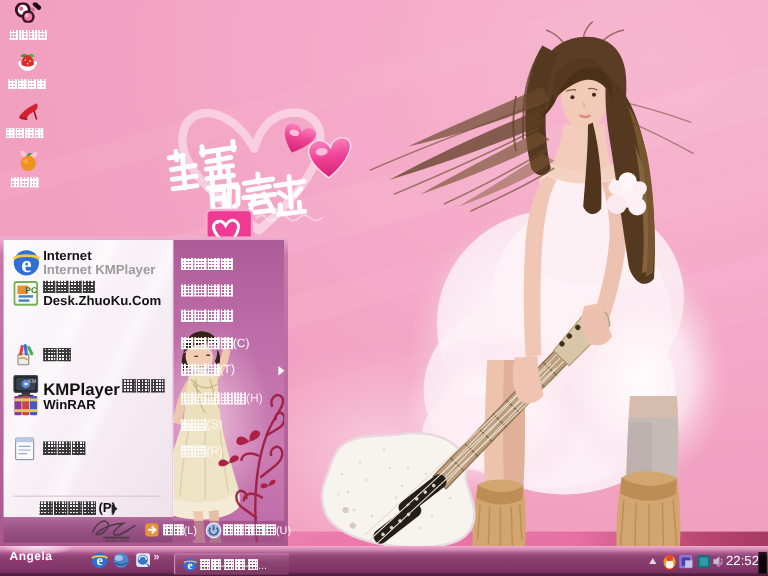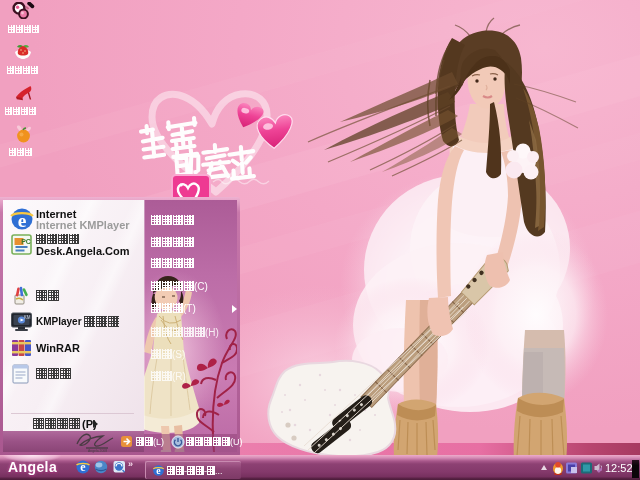--- a/index.html
+++ b/index.html
@@ -363,21 +363,21 @@
   </div>
   <div class="mi" style="top:33px">
    <svg class="abs" style="left:8px;top:1" width="21" height="21" viewBox="0 0 21 21">
           <rect x="1" y="1" width="19" height="19" rx="2" fill="#f4f8f2" stroke="#7ab05a" stroke-width="1.6"></rect>
           <rect x="3.5" y="4" width="9" height="7" fill="#e89030"></rect>
           <rect x="4.5" y="12" width="12" height="2" fill="#4a80c0"></rect>
           <rect x="4.5" y="15.5" width="9" height="2" fill="#4a80c0"></rect>
           <text x="15" y="10" font-size="7" fill="#3a7a2a" font-weight="bold" text-anchor="middle">PC</text>
         </svg>
    <div class="row abs" style="left:33px;top:1px"><span class="g gk" style="width:10px;height:10px;margin-right:1px"></span><span class="g gk" style="width:10px;height:10px;margin-right:1px"></span><span class="g gk" style="width:10px;height:10px;margin-right:1px"></span><span class="g gk" style="width:10px;height:10px"></span></div>
-   <div class="mtxt" style="top:12px">Desk.Angela.Com</div>
+   <div class="mtxt" style="top:12px">Desk.ZhuoKu.Com</div>
   </div>
   <div class="mi" style="top:85px">
    <svg class="abs" style="left:8px;top:1" width="20" height="20" viewBox="0 0 20 20">
           <rect x="4" y="9" width="9" height="9" rx="1" fill="#f0ede6" stroke="#8a8578" stroke-width="0.9"></rect>
           <rect x="5.5" y="1.5" width="2.6" height="9" rx="1.2" transform="rotate(12 7 6)" fill="#e04040"></rect>
           <rect x="9.2" y="0.8" width="2.6" height="9.6" rx="1.2" transform="rotate(-8 10 6)" fill="#4070d8"></rect>
           <rect x="12.8" y="2" width="2.6" height="8.4" rx="1.2" transform="rotate(-26 14 6)" fill="#46b050"></rect>
           <path d="M5 13 q4 -2 7 1" stroke="#c8b040" stroke-width="1.4" fill="none"></path>
         </svg>
    <div class="row abs" style="left:33px;top:5px"><span class="g gk" style="width:11px;height:11px;margin-right:1px"></span><span class="g gk" style="width:11px;height:11px"></span></div>
@@ -385,23 +385,23 @@
   <div class="mi" style="top:111px">
    <svg class="abs" style="left:8px;top:1" width="21" height="20" viewBox="0 0 21 20">
           <rect x="0.5" y="1" width="20" height="14" rx="1.5" fill="#20242c" stroke="#4a5058" stroke-width="1"></rect>
           <rect x="2.5" y="3" width="16" height="10" rx="1" fill="#3a4250"></rect>
           <circle cx="10.5" cy="8" r="3.6" fill="#5a88d8"></circle>
           <path d="M9.5 6.5 L13 8 L9.5 9.5 Z" fill="#fff"></path>
           <rect x="7" y="15" width="7" height="2" fill="#2a2e36"></rect>
           <rect x="4" y="17" width="13" height="2" rx="1" fill="#3a3e46"></rect>
           <text x="16" y="7" font-size="4.5" fill="#c8d0e0" text-anchor="middle">KM</text>
         </svg>
-   <div class="row abs" style="left:33px;top:5px"><span style="font-size:10px;font-weight:bold;color:#111;vertical-align:top;">KMPlayer</span><span class="g gk" style="width:11px;height:11px;margin:0 1px 0 2px"></span><span class="g gk" style="width:11px;height:11px;margin-right:1px"></span><span class="g gk" style="width:11px;height:11px"></span></div>
+   <div class="row abs" style="left:33px;top:5px"><span style="font-size:14px;font-weight:bold;color:#111;vertical-align:top;">KMPlayer</span><span class="g gk" style="width:11px;height:11px;margin:0 1px 0 2px"></span><span class="g gk" style="width:11px;height:11px;margin-right:1px"></span><span class="g gk" style="width:11px;height:11px"></span></div>
   </div>
-  <div class="mi" style="top:137px">
+  <div class="mi" style="top:127px">
    <svg class="abs" style="left:8px;top:1" width="21" height="20" viewBox="0 0 21 20">
           <rect x="1" y="2" width="6" height="16" rx="1" fill="#8a3a9a"></rect>
           <rect x="7.5" y="2" width="6" height="16" rx="1" fill="#c84848"></rect>
           <rect x="14" y="2" width="6" height="16" rx="1" fill="#4858c8"></rect>
           <rect x="1" y="4" width="19" height="2.4" fill="#e8c860"></rect>
           <rect x="1" y="13" width="19" height="2.4" fill="#e8c860"></rect>
         </svg>
    <div class="mtxt" style="top:5px">WinRAR</div>
   </div>
   <div class="mi" style="top:163px">
@@ -454,21 +454,21 @@
         <circle cx="7.5" cy="7.5" r="6.5" fill="#a8bede"></circle>
         <circle cx="7.5" cy="7.5" r="6.5" fill="none" stroke="#e8eef8" stroke-width="1"></circle>
         <path d="M7.5 3.2 v4.2 M4.8 5 a3.8 3.8 0 1 0 5.4 0" stroke="#3a5a9a" stroke-width="1.5" fill="none"></path>
       </svg>
   <div class="row abs" style="left:66px;top:4px"><span class="g" style="width:8px;height:9px;margin-right:1px"></span><span class="g" style="width:8px;height:9px;margin-right:1px"></span><span class="g" style="width:8px;height:9px;margin-right:1px"></span><span class="g" style="width:8px;height:9px;margin-right:1px"></span><span class="g" style="width:8px;height:9px"></span><span style="font-size:9px;color:#fff;vertical-align:top;">(U)</span></div>
  </div>
 </div>
 
 <div id="task" class="abs" style="left:0;top:455px;width:640px;height:25px;background:linear-gradient(180deg,#eeaccb 0,#d38ab4 3px,#a9588b 6px,#8d4173 9px,#84396b 17px,#76305e 22px,#5c2347 23px,#4a1c39 25px);">
  <div class="abs" style="left:0;top:0;width:70px;height:8px;background:radial-gradient(ellipse 40px 10px at 32px 0px,rgba(255,235,245,0.95),rgba(255,220,240,0.4) 60%,transparent 75%);"></div>
- <div class="abs" style="left:8px;top:4px;font-size:14px;font-weight:bold;color:#fff;letter-spacing:0.4px;text-shadow:0 1px 2px #93256b,0 0 3px #d46ab0;">Angela</div>
+ <div class="abs" style="left:8px;top:4px;font-size:10px;font-weight:bold;color:#fff;letter-spacing:0.4px;text-shadow:0 1px 2px #93256b,0 0 3px #d46ab0;">Angela</div>
  <svg class="abs" style="left:75px;top:4px" width="60" height="16" viewBox="0 0 60 16">
   <g>
         <circle cx="8" cy="8" r="6.5" fill="#2f6fd4"></circle>
         <text x="8" y="12" font-size="12" font-weight="bold" fill="#fff" text-anchor="middle" font-family="Liberation Serif">e</text>
         <path d="M1.5 6 a7 2.5 0 0 1 13 0" stroke="#f8c840" stroke-width="1.4" fill="none"></path>
       </g>
   <g>
         <circle cx="26" cy="8" r="6.2" fill="#4a86c8"></circle>
         <ellipse cx="24" cy="6" rx="3.4" ry="2.4" fill="#9ec4e8"></ellipse>
         <path d="M20.5 10 q5.5 3.4 11 0" stroke="#2a5a98" stroke-width="1.2" fill="none"></path>
@@ -505,15 +505,15 @@
   <g>
         <rect x="29" y="1.5" width="11" height="11" rx="1.5" fill="#1d6b78"></rect>
         <rect x="31" y="3.5" width="7" height="7" fill="#2f99a8"></rect>
       </g>
   <g>
         <path d="M42.5 5 h2 l3 -2.5 v9 l-3 -2.5 h-2 Z" fill="#cdb8cf"></path>
         <path d="M49 4.5 q2 2.5 0 5" stroke="#cdb8cf" stroke-width="1" fill="none"></path>
         <rect x="45" y="8" width="7" height="2.2" rx="1" transform="rotate(-38 48 9)" fill="#b070b8"></rect>
       </g>
  </svg>
- <div class="abs" style="left:605px;top:7px;color:#fff;font-size:11px;">12:52</div>
+ <div class="abs" style="left:605px;top:7px;color:#fff;font-size:11px;">22:52</div>
  <div class="abs" style="left:632px;top:5px;width:7px;height:18px;background:linear-gradient(180deg,#2a1020,#0b0509 30%,#0b0509);"></div>
 </div>
 
 </body></html>

